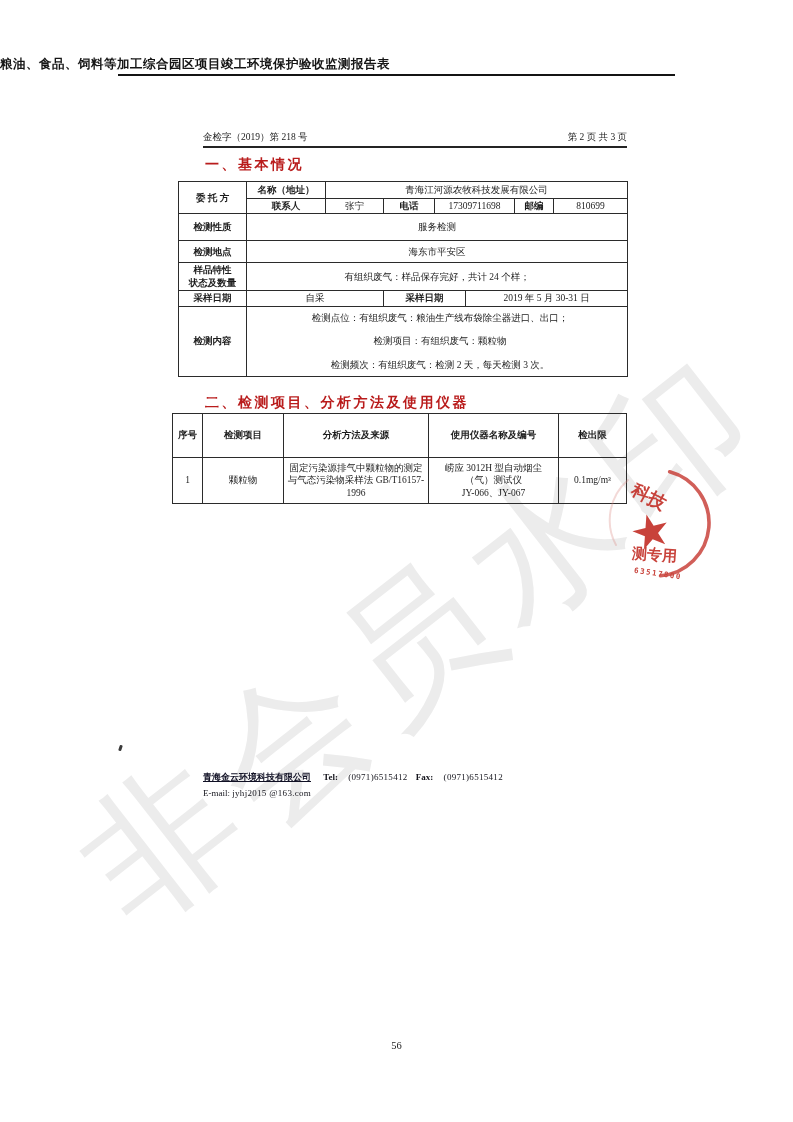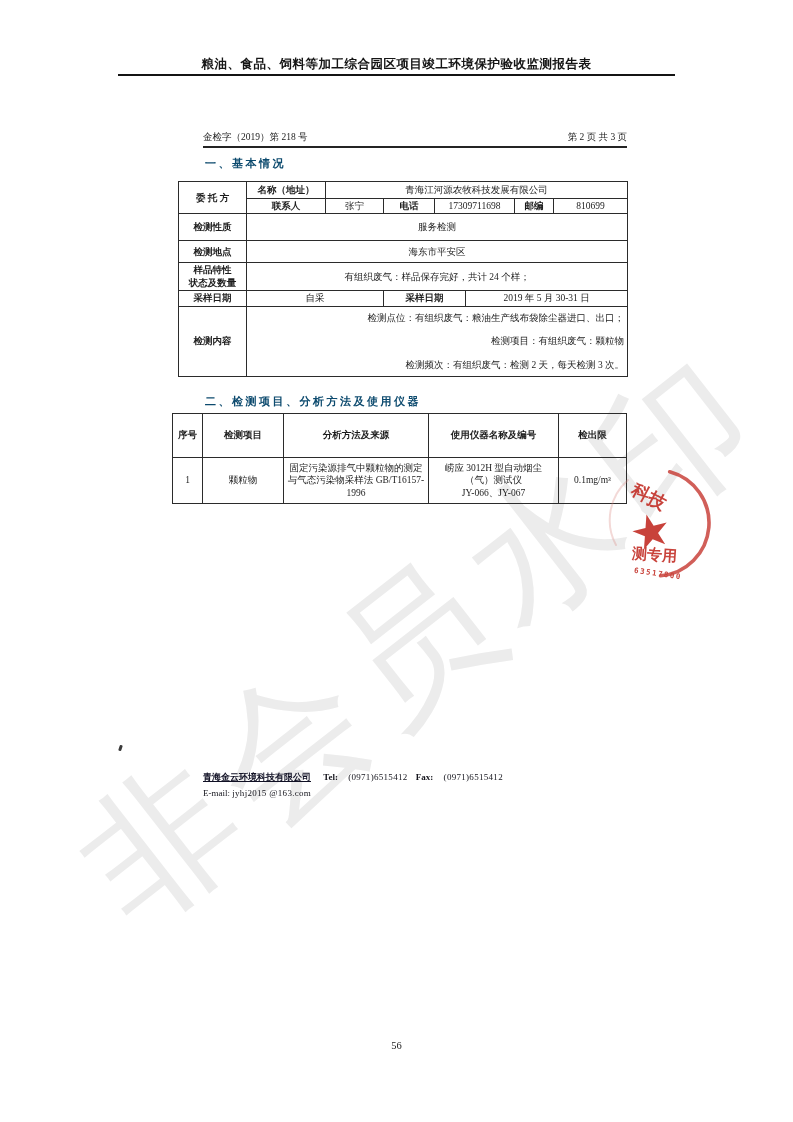--- a/index.html
+++ b/index.html
@@ -15,49 +15,49 @@
     position:absolute; left:5px; top:545px; width:810px; height:160px;
     font-size:150px; letter-spacing:12px; white-space:nowrap;
     color:#ececec; transform:rotate(-38deg); transform-origin:center;
     font-family:"Liberation Sans","DejaVu Sans",sans-serif;
     z-index:1; user-select:none;
   }
   .content-layer { position:absolute; inset:0; z-index:2; }
   
   .title {
     position:absolute; top:56px; left:0; width:100%;
-    text-align:center; font-size:12.5px; font-weight:bold; letter-spacing:0.5px;
+    text-align:left; font-size:12.5px; font-weight:bold; letter-spacing:0.5px;
     font-family:"Liberation Sans","DejaVu Sans",sans-serif; color:#151515;
   }
   .title-rule { position:absolute; top:74px; left:118px; width:557px; height:2px; background:#141414; }
   .docline {
     position:absolute; top:131px; left:203px; width:424px;
     display:flex; justify-content:space-between;
     font-size:9.5px; font-weight:normal; color:#222;
   }
   .doc-rule { position:absolute; top:146px; left:203px; width:424px; height:1.5px; background:#242424; }
   
   .sec-heading {
     position:absolute; left:205px;
-    font-size:11px; font-weight:bold; letter-spacing:2.5px;
-    font-family:Liberation Sans, sans-serif; color:#0c4a6e;
+    font-size:14px; font-weight:bold; letter-spacing:2.5px;
+    font-family:Liberation Sans, sans-serif; color:#b91c1c;
   }
   .s1 { top:156px; }
   .s2 { top:394px; }
   
   table { border-collapse:collapse; table-layout:fixed; position:absolute; background:transparent; }
   td {
     border:1px solid #2b2b2b; text-align:center; vertical-align:middle;
     font-size:9.5px; line-height:1.3; padding:1px 3px; color:#1c1c1c;
     overflow:hidden;
   }
   .t1 { left:178px; top:181px; width:449px; border:1.5px solid #232323; }
   .t2 { left:172px; top:413px; width:454px; border:1.5px solid #232323; }
   .lbl { font-weight:bold; }
-  .cell-left { text-align:right; padding-left:9px;margin-left:44px; }
+  .cell-left { text-align:center; padding-left:9px;margin-left:44px; }
   .content-line { margin:4px 0; }
   .content-line + .content-line { margin-top:11px; }
   
   .stamp { position:absolute; left:598px; top:455px; z-index:3; opacity:0.92; }
   
   .footer { position:absolute; left:203px; top:771px; font-size:9px; color:#15151d; }
   .footer .row2 { margin-top:4px; }
   .company {
     font-weight:bold; text-decoration:underline; margin-right:4px;
     color:#101024;

